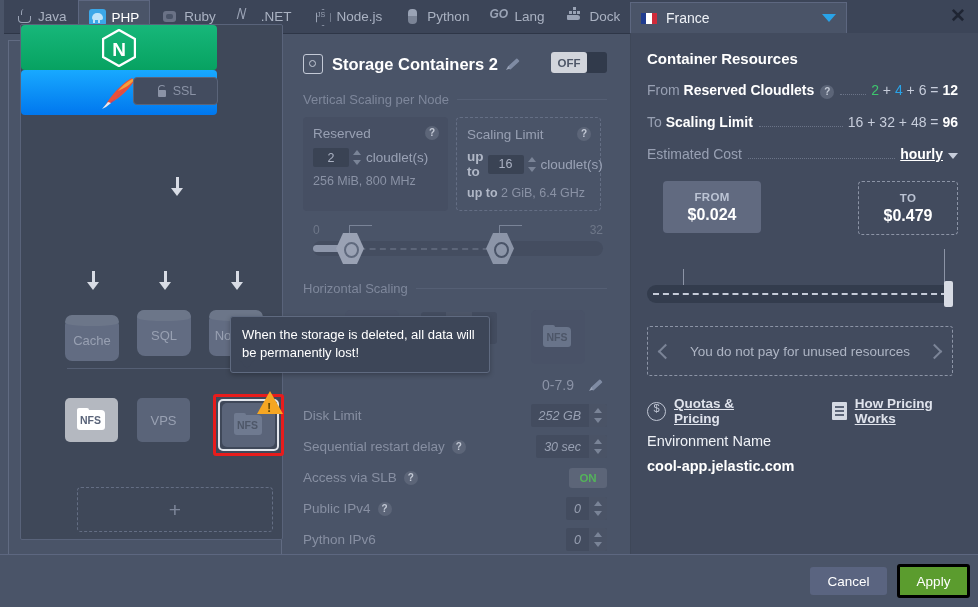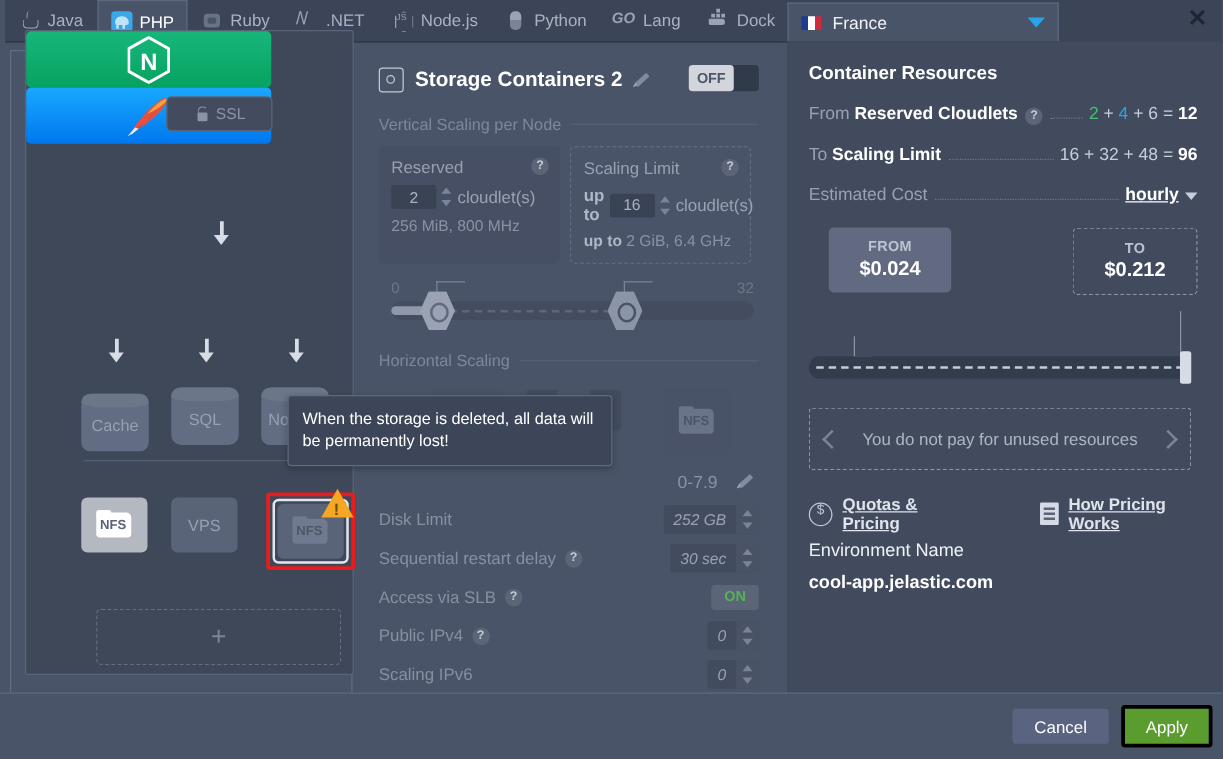--- a/index.html
+++ b/index.html
@@ -1318,21 +1318,21 @@
         <span class="qmark-inline">?</span>
       </span>
       <span class="val-group">
         <span class="v">0</span>
         <span class="sp"></span>
       </span>
     </div>
 
     <div class="opt-row">
       <span class="lbl">
-        <span>Scaling IPv6</span>
+        <span>Python IPv6</span>
       </span>
       <span class="val-group">
         <span class="v">0</span>
         <span class="sp"></span>
       </span>
     </div>
 
     <div class="chip-row">
       <div class="chip">
         <span class="gi">{–}</span>
@@ -1382,21 +1382,21 @@
       <span class="dd-caret"></span>
     </div>
 
     <div class="cost-row">
       <div class="cost-card from">
         <span class="cost-cap">FROM</span>
         <span class="cost-val">$0.024</span>
       </div>
       <div class="cost-card to">
         <span class="cost-cap">TO</span>
-        <span class="cost-val">$0.212</span>
+        <span class="cost-val">$0.479</span>
       </div>
     </div>
 
     <div class="cost-connect" style="left:52px;top:236px;width:14px;height:16px;"></div>
     <div class="cost-connect" style="left:313px;top:216px;width:1px;height:36px;border-bottom:none;"></div>
 
     <div class="price-track"></div>
     <div class="price-dash"></div>
     <div class="price-handle"></div>
 

